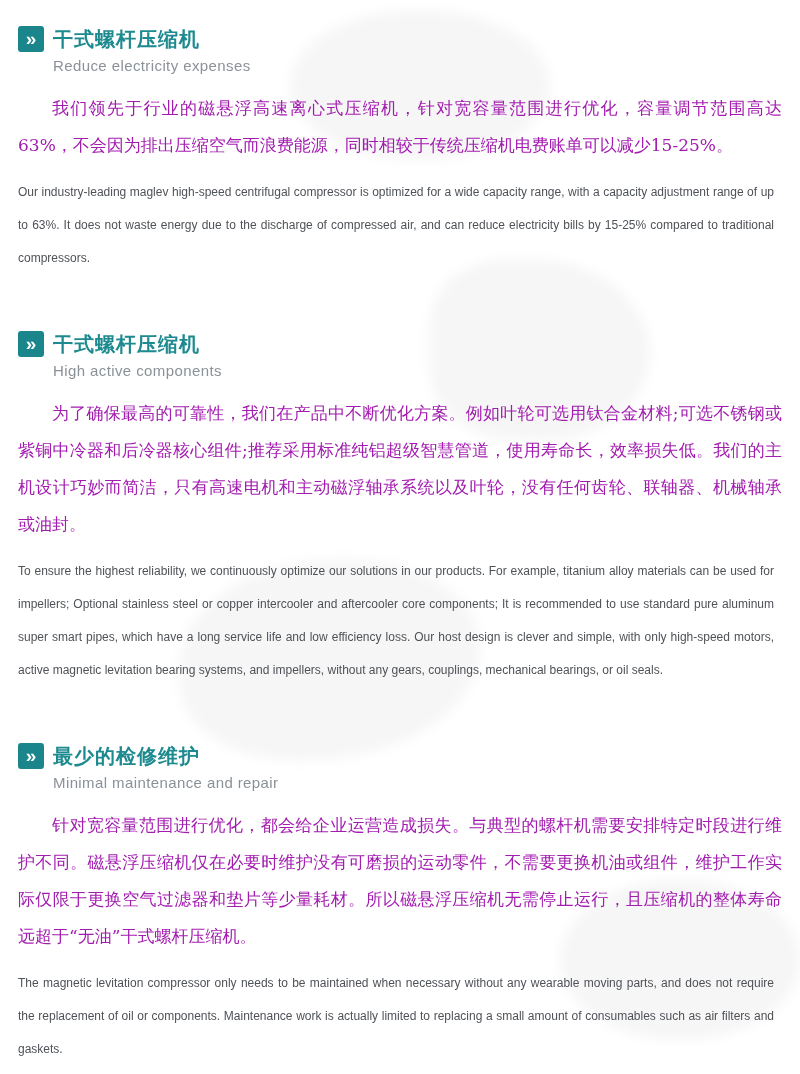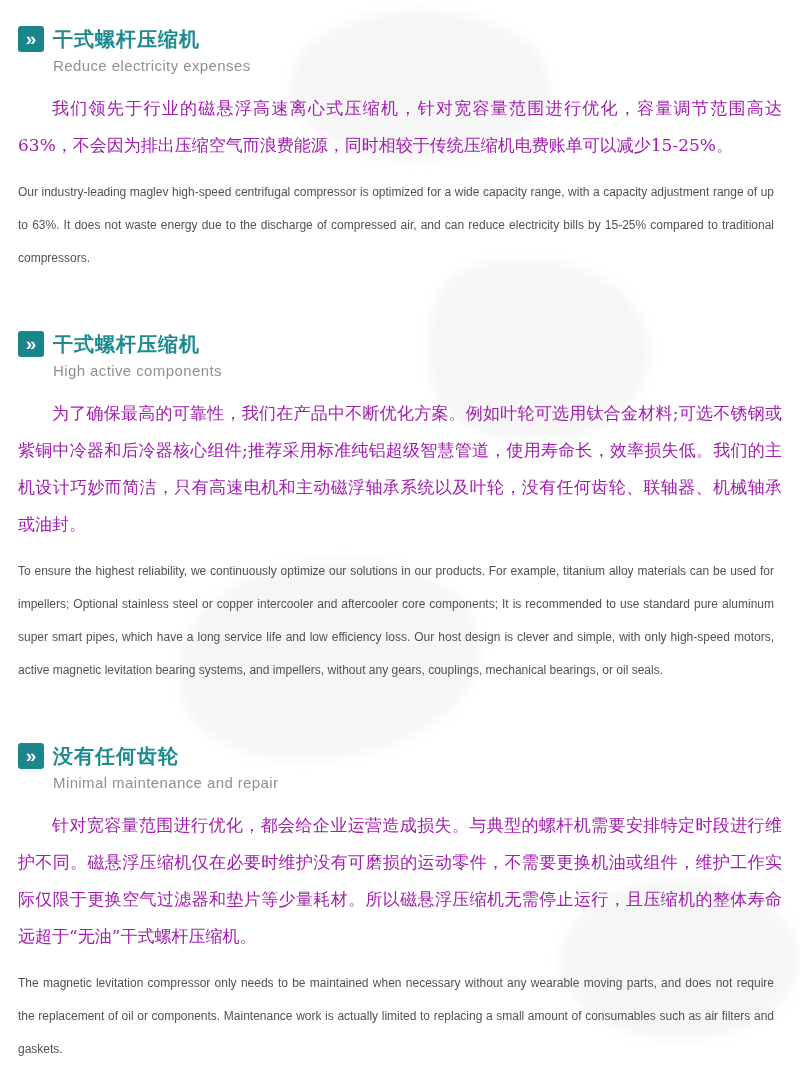--- a/index.html
+++ b/index.html
@@ -81,21 +81,21 @@
       </div>
     </div>
     <p class="cn">为了确保最高的可靠性，我们在产品中不断优化方案。例如叶轮可选用钛合金材料;可选不锈钢或紫铜中冷器和后冷器核心组件;推荐采用标准纯铝超级智慧管道，使用寿命长，效率损失低。我们的主机设计巧妙而简洁，只有高速电机和主动磁浮轴承系统以及叶轮，没有任何齿轮、联轴器、机械轴承或油封。</p>
     <p class="en">To ensure the highest reliability, we continuously optimize our solutions in our products. For example, titanium alloy materials can be used for impellers; Optional stainless steel or copper intercooler and aftercooler core components; It is recommended to use standard pure aluminum super smart pipes, which have a long service life and low efficiency loss. Our host design is clever and simple, with only high-speed motors, active magnetic levitation bearing systems, and impellers, without any gears, couplings, mechanical bearings, or oil seals.</p>
   </section>
 
   <section>
     <div class="head">
       <span class="chev">»</span>
       <div class="titles">
-        <h2>没有任何齿轮</h2>
+        <h2>最少的检修维护</h2>
         <div class="sub">Minimal maintenance and repair</div>
       </div>
     </div>
     <p class="cn">针对宽容量范围进行优化，都会给企业运营造成损失。与典型的螺杆机需要安排特定时段进行维护不同。磁悬浮压缩机仅在必要时维护没有可磨损的运动零件，不需要更换机油或组件，维护工作实际仅限于更换空气过滤器和垫片等少量耗材。所以磁悬浮压缩机无需停止运行，且压缩机的整体寿命远超于“无油”干式螺杆压缩机。</p>
     <p class="en">The magnetic levitation compressor only needs to be maintained when necessary without any wearable moving parts, and does not require the replacement of oil or components. Maintenance work is actually limited to replacing a small amount of consumables such as air filters and gaskets.</p>
   </section>
 
 </div>
 
 </body></html>

